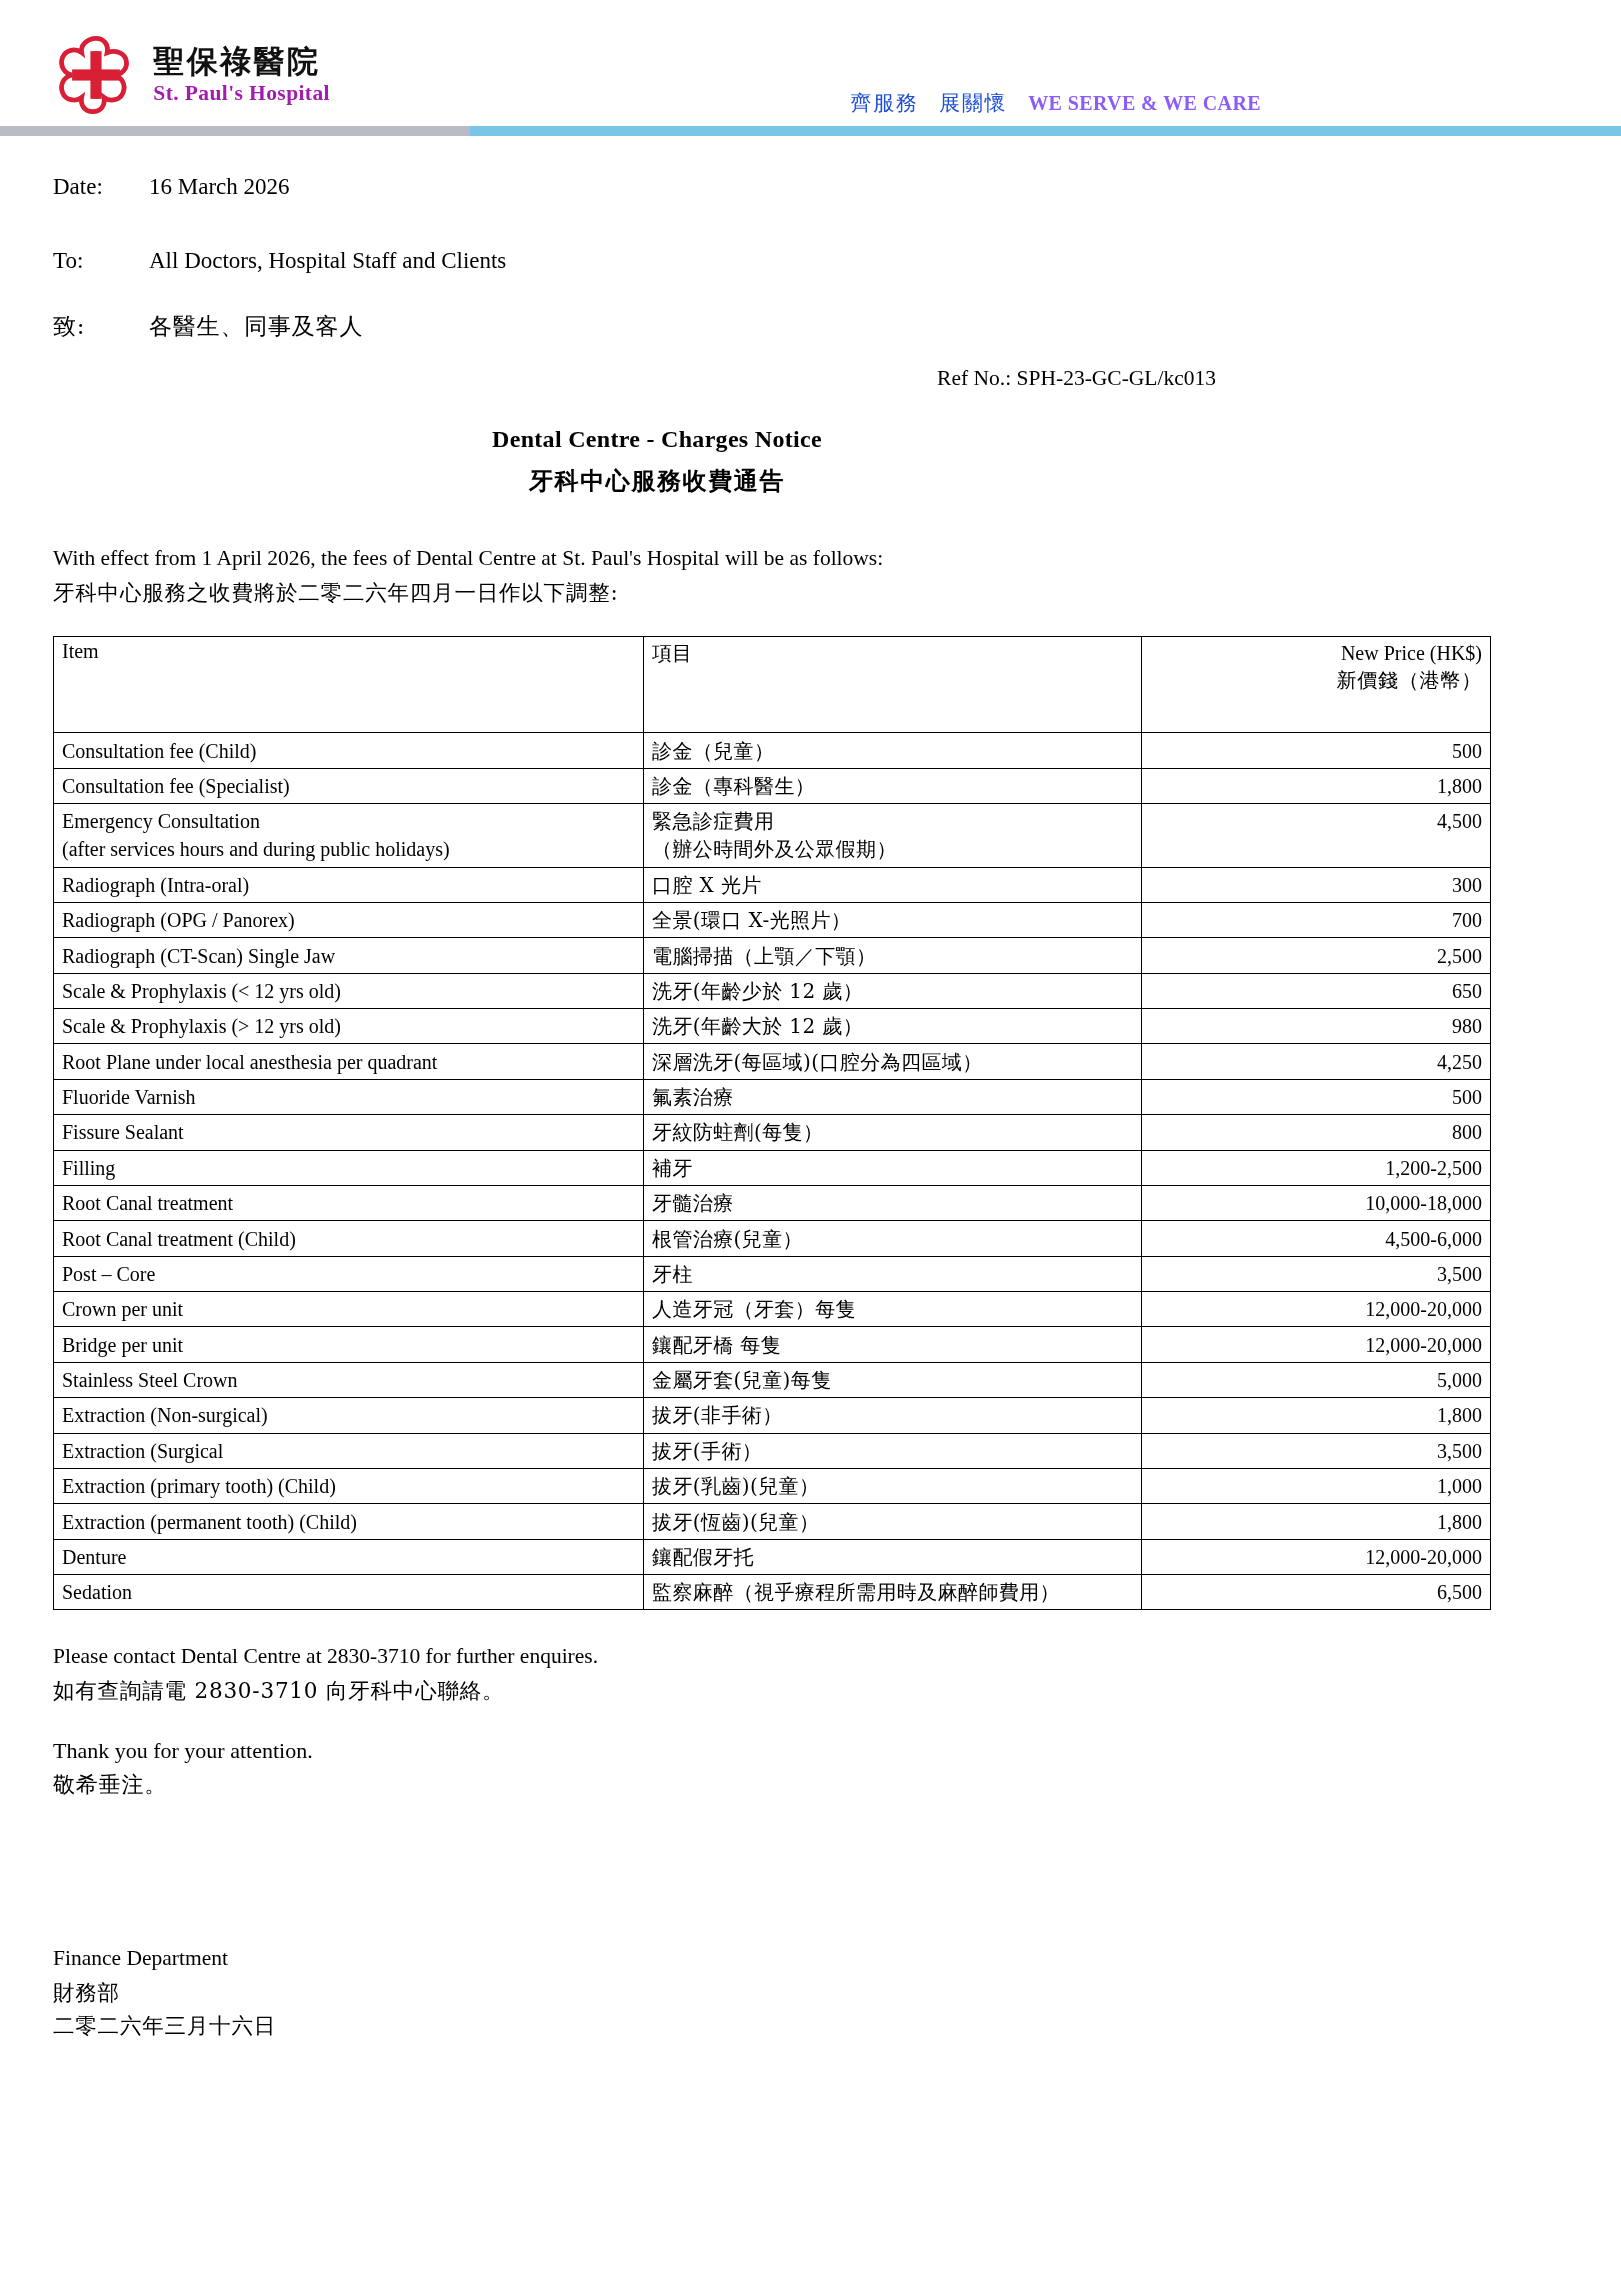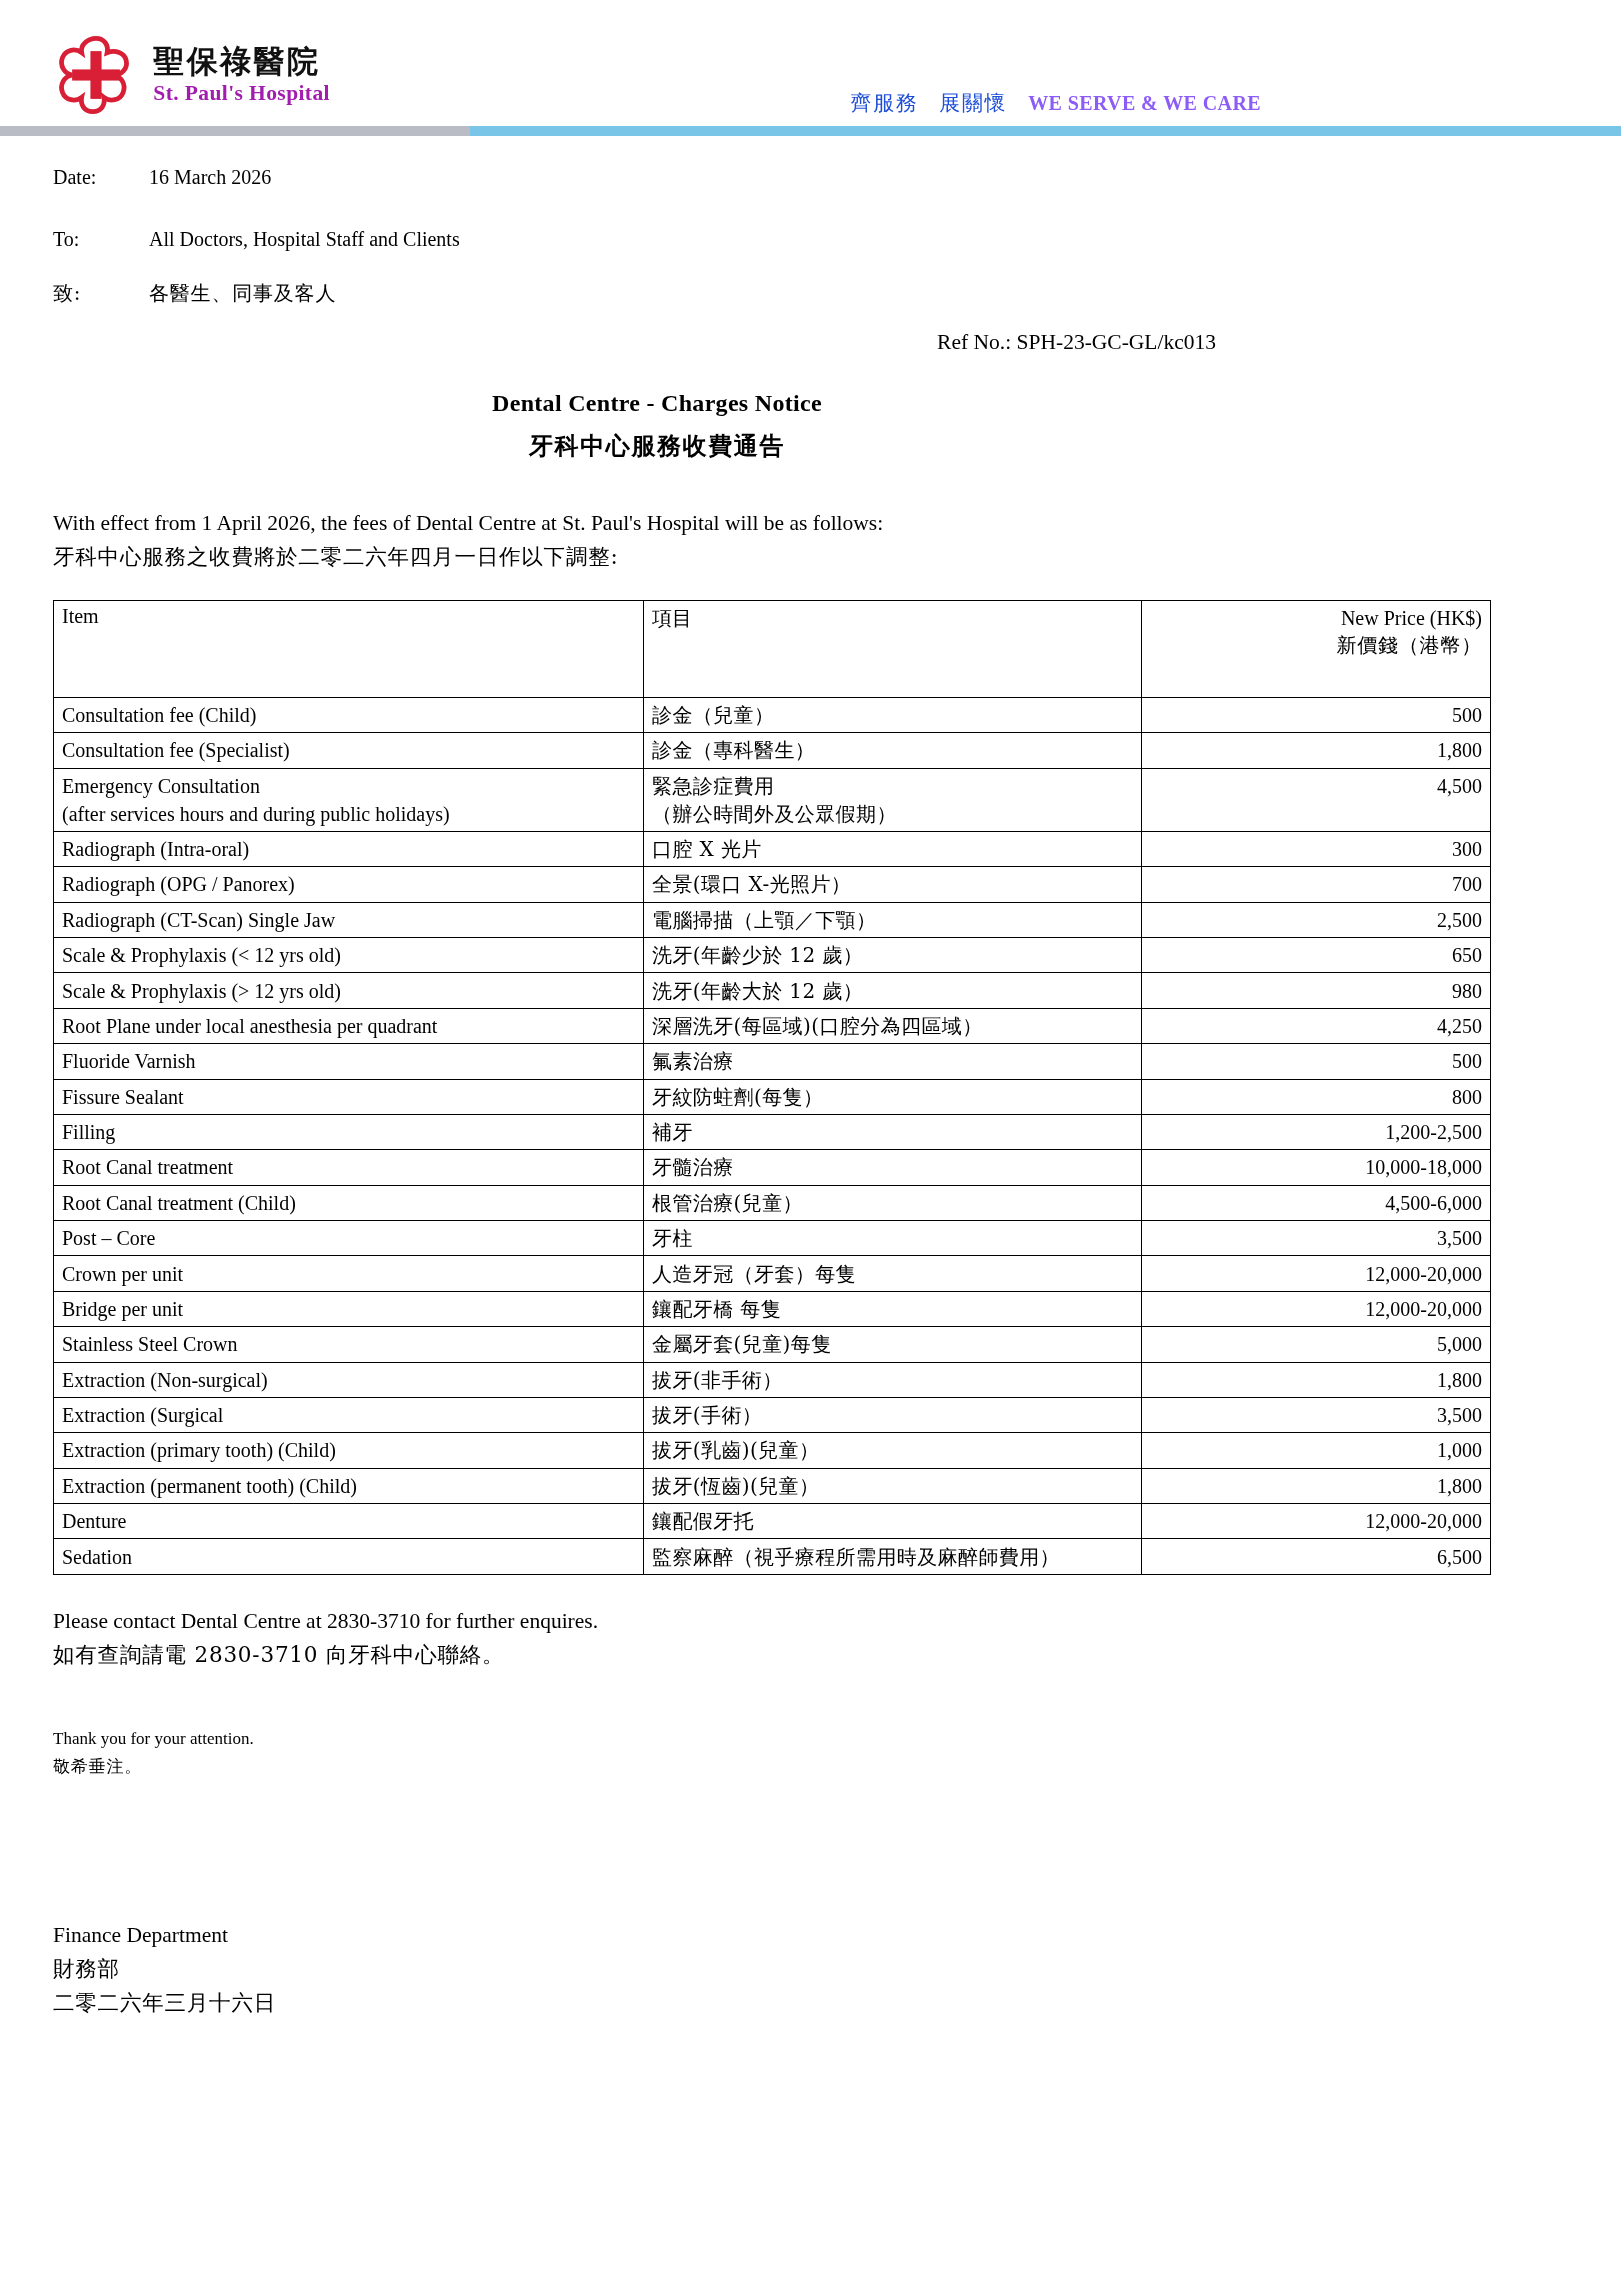--- a/index.html
+++ b/index.html
@@ -105,22 +105,22 @@
     height: 9.6px;
   }
 
   
   .content {
     padding: 0 53px;
     box-sizing: border-box;
   }
   .meta-line {
     display: flex;
-    font-size: 20px;
-    margin-top: 4px;
+    font-size: 23px;
+    margin-top: 12px;
     line-height: 1.3;
   }
   .meta-label {
     width: 96px;
     flex: none;
   }
   .meta-value { }
   .meta-value.cn {
     font-family: "DejaVu Serif", "Liberation Serif", serif;
     letter-spacing: 0.8px;
@@ -217,22 +217,22 @@
   .after-table {
     margin-top: 30px;
     font-size: 21.5px;
     line-height: 1.55;
   }
   .after-table .cn {
     font-family: "DejaVu Serif", "Liberation Serif", serif;
     letter-spacing: 0.8px;
   }
   .thanks {
-    margin-top: 55px;
-    font-size: 17px;
+    margin-top: 27px;
+    font-size: 22px;
     line-height: 1.55;
   }
   .thanks .cn {
     font-family: "DejaVu Serif", "Liberation Serif", serif;
     letter-spacing: 0.8px;
   }
   .signoff {
     margin-top: 140px;
     font-size: 21.5px;
     line-height: 1.55;

